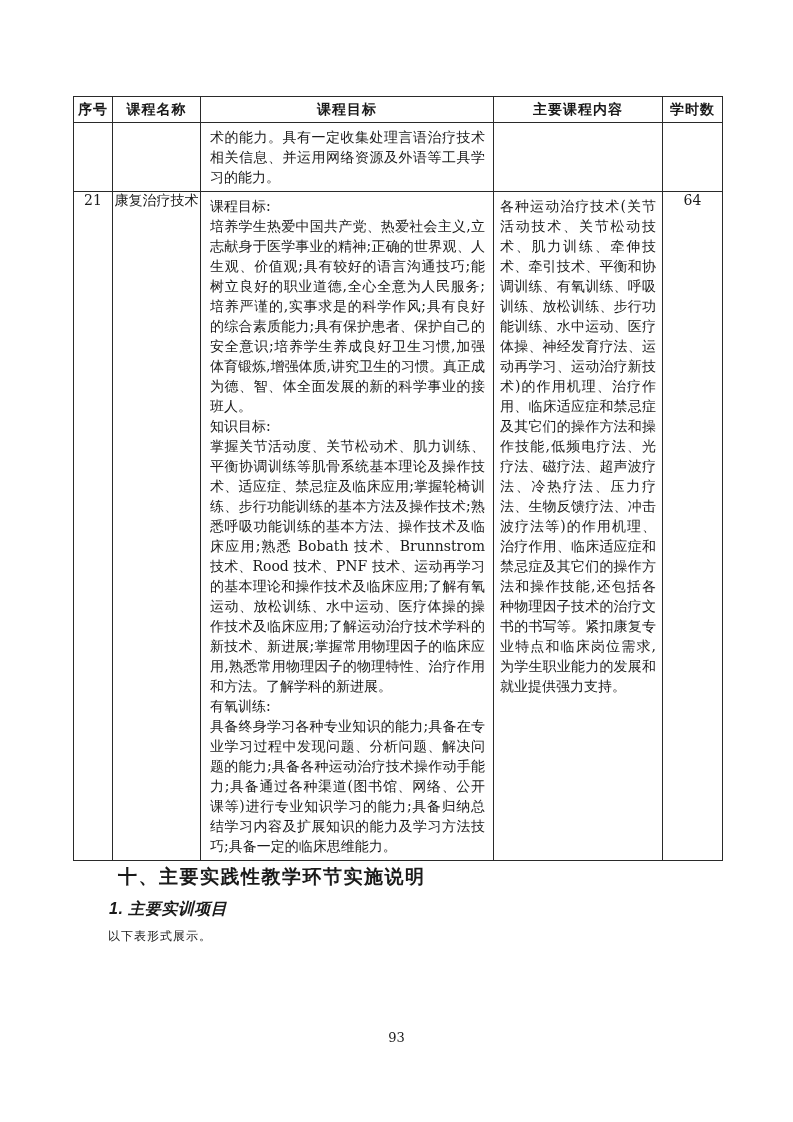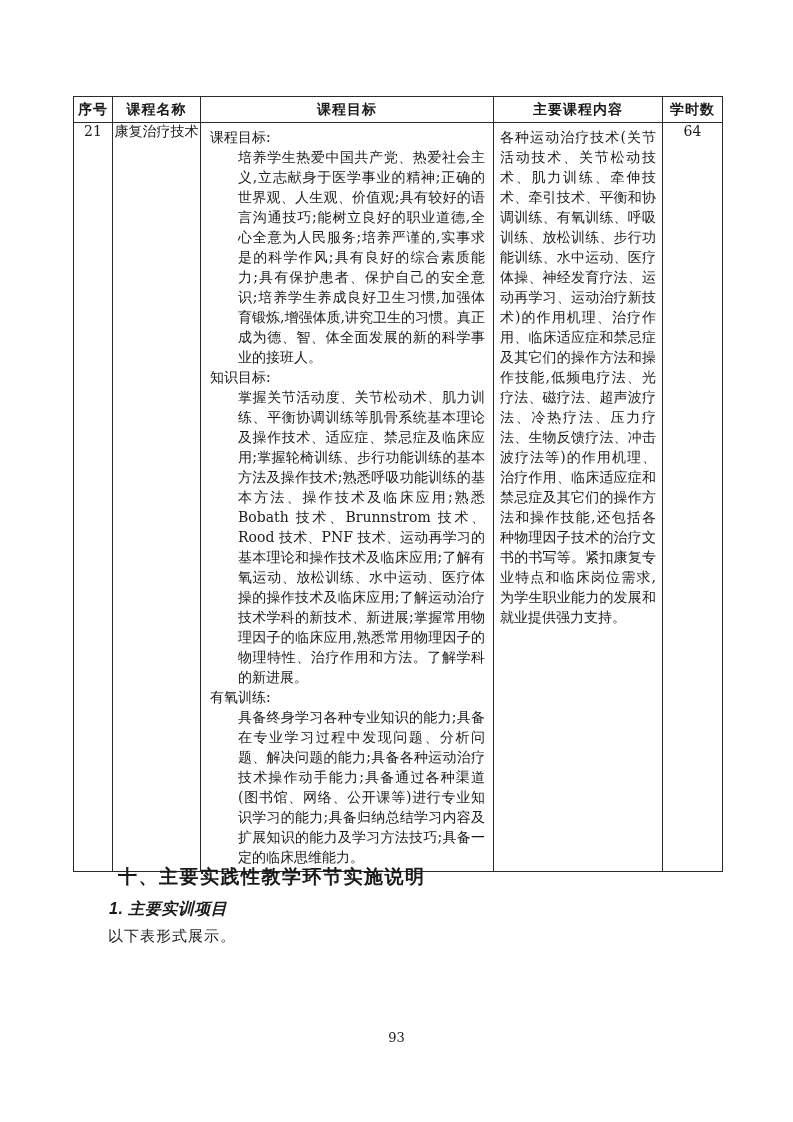--- a/index.html
+++ b/index.html
@@ -40,39 +40,39 @@
     text-align: justify;
     text-justify: inter-ideograph;
   }
   .cell-content {
     padding: 4px 6px;
     line-height: 20px;
     text-align: justify;
     text-justify: inter-ideograph;
   }
   .obj-section-label { line-height: 20px; }
-  .obj-paragraph { line-height: 20px; text-align: justify; text-justify: inter-ideograph; margin-left: 28px; }
+  .obj-paragraph { line-height: 20px; text-align: justify; text-justify: inter-ideograph; }
 
   .h-main {
     position: absolute; left: 118px; top: 864px;
     font-size: 19px; line-height: 26px; font-weight: bold;
     font-family: "Liberation Sans", "DejaVu Sans", sans-serif;
     letter-spacing: 1.5px;
     text-align: right;
   }
   .h-sub {
     position: absolute; left: 109px; top: 898px;
     font-size: 16px; line-height: 22px; font-weight: bold;
     font-family: "Liberation Sans", "DejaVu Sans", sans-serif;
     letter-spacing: 0.5px;
     font-style: italic;
   }
   .h-body {
     position: absolute; left: 108px; top: 925px;
-    font-size: 15px; line-height: 22px;
+    font-size: 12px; line-height: 22px;
     letter-spacing: 1px;
   }
   .page-num {
     position: absolute; left: 0; right: 0; top: 1030px;
     text-align: center;
     font-size: 13px;
   }
 </style>
 </head>
 <body>
@@ -90,20 +90,29 @@
     <thead>
       <tr>
         <th>序号</th>
         <th>课程名称</th>
         <th>课程目标</th>
         <th>主要课程内容</th>
         <th>学时数</th>
       </tr>
     </thead>
     <tbody>
+      <tr style="height:60px">
+        <td class="cell-mid"></td>
+        <td class="cell-mid"></td>
+        <td>
+          <div class="cell-obj">术的能力。具有一定收集处理言语治疗技术相关信息、并运用网络资源及外语等工具学习的能力。</div>
+        </td>
+        <td></td>
+        <td class="cell-mid"></td>
+      </tr>
       <tr style="height:659px">
         <td class="cell-mid">21</td>
         <td class="cell-mid">康复治疗技术</td>
         <td>
           <div class="cell-obj">
             <div class="obj-section-label">课程目标:</div>
             <div class="obj-paragraph">培养学生热爱中国共产党、热爱社会主义,立志献身于医学事业的精神;正确的世界观、人生观、价值观;具有较好的语言沟通技巧;能树立良好的职业道德,全心全意为人民服务;培养严谨的,实事求是的科学作风;具有良好的综合素质能力;具有保护患者、保护自己的安全意识;培养学生养成良好卫生习惯,加强体育锻炼,增强体质,讲究卫生的习惯。真正成为德、智、体全面发展的新的科学事业的接班人。</div>
             <div class="obj-section-label">知识目标:</div>
             <div class="obj-paragraph">掌握关节活动度、关节松动术、肌力训练、平衡协调训练等肌骨系统基本理论及操作技术、适应症、禁忌症及临床应用;掌握轮椅训练、步行功能训练的基本方法及操作技术;熟悉呼吸功能训练的基本方法、操作技术及临床应用;熟悉 Bobath 技术、Brunnstrom 技术、Rood 技术、PNF 技术、运动再学习的基本理论和操作技术及临床应用;了解有氧运动、放松训练、水中运动、医疗体操的操作技术及临床应用;了解运动治疗技术学科的新技术、新进展;掌握常用物理因子的临床应用,熟悉常用物理因子的物理特性、治疗作用和方法。了解学科的新进展。</div>
             <div class="obj-section-label">有氧训练:</div>

